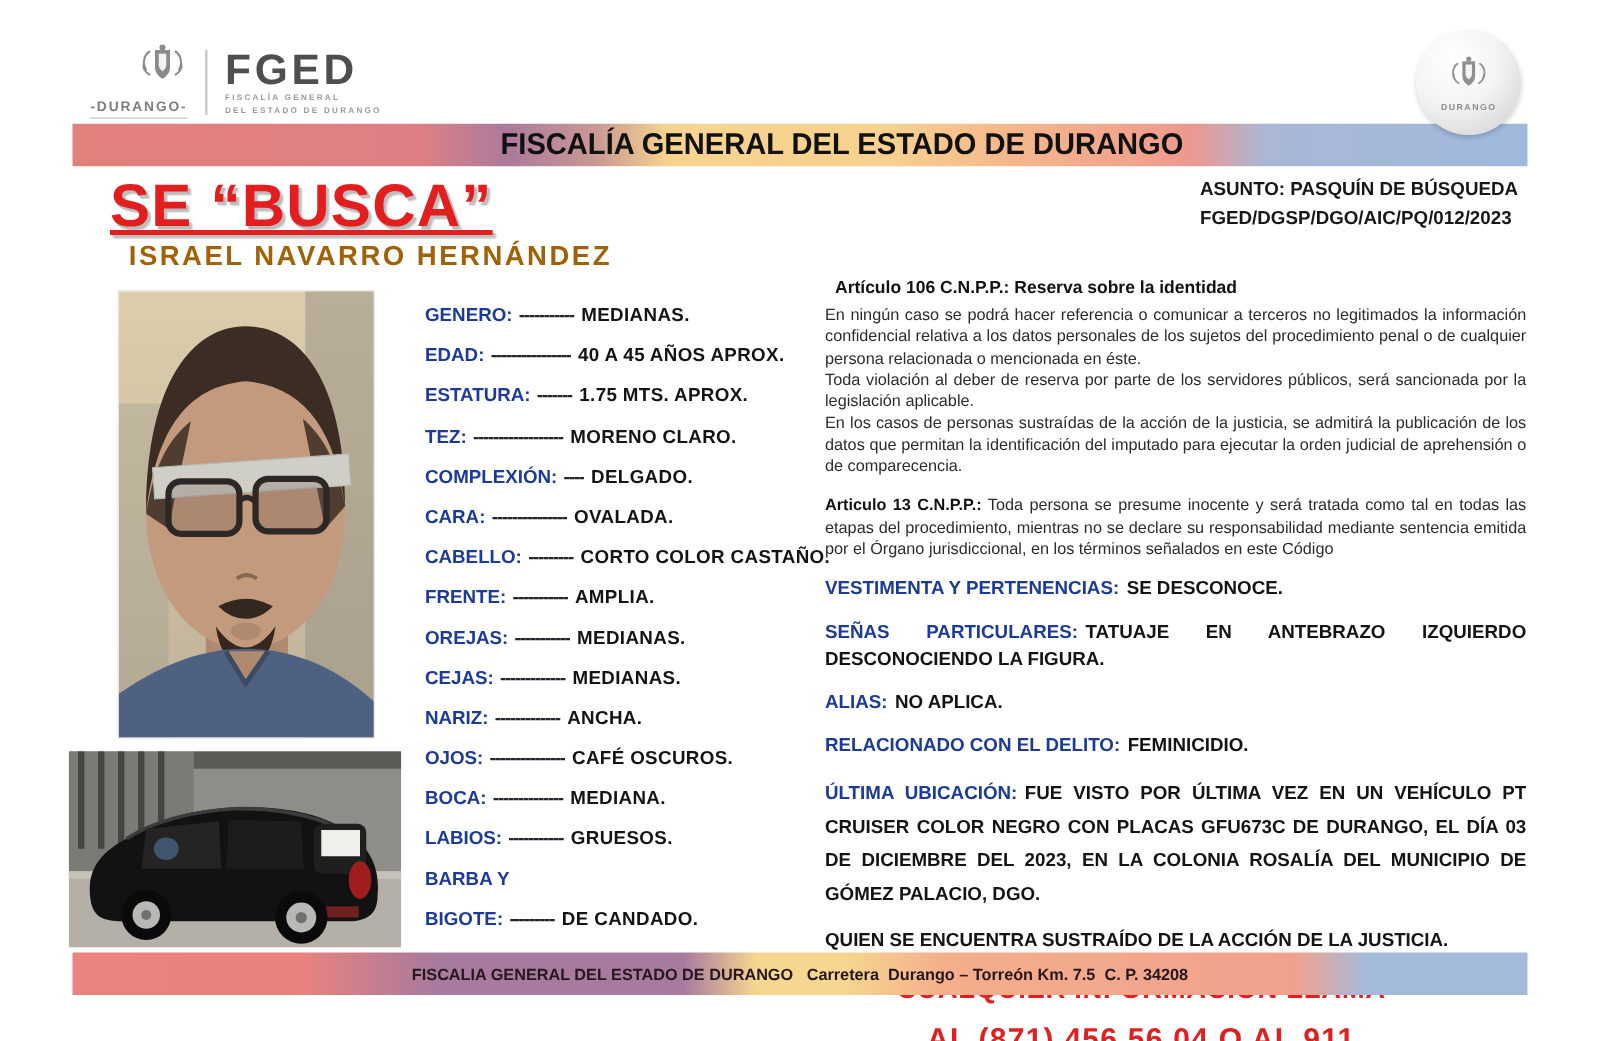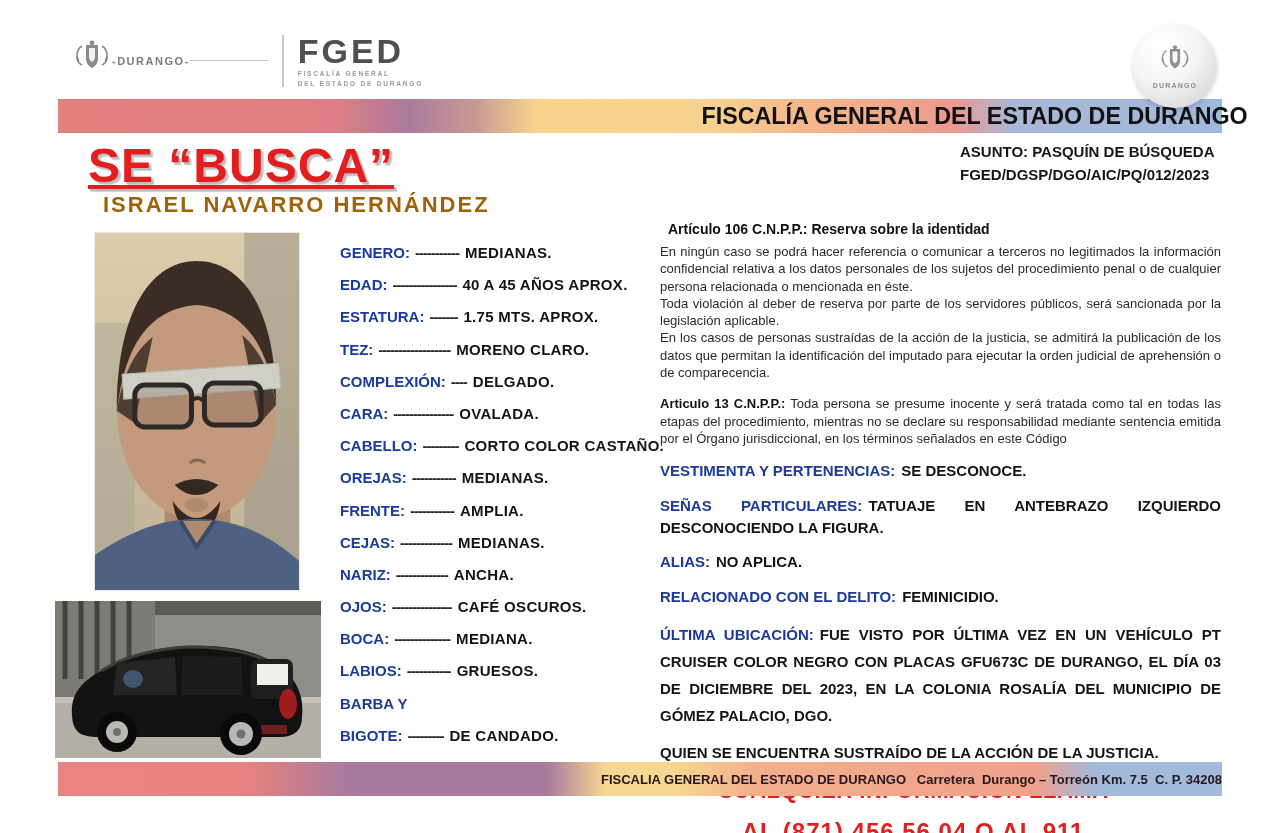--- a/index.html
+++ b/index.html
@@ -2,35 +2,35 @@
 <html><head>
 <meta charset="utf-8">
 <style>
   html,body{margin:0;padding:0;background:#ffffff;}
   body{width:1280px;height:833px;position:relative;overflow:hidden;
        font-family:"Liberation Sans","DejaVu Sans",sans-serif;-webkit-font-smoothing:antialiased;}
   .abs{position:absolute;}
 
   
   .brand{left:72px;top:34px;display:flex;align-items:center;gap:14px;}
-  .crest-wrap{display:flex;flex-direction:row;align-items:center;}
+  .crest-wrap{display:flex;flex-direction:column;align-items:flex-end;}
   .brand-durango{font-size:11px;font-weight:bold;color:#7d7d7d;letter-spacing:1.5px;margin-top:1px;}
   .brand-durango-sub{width:78px;border-top:1px solid #c3c3c3;margin-top:2px;height:2px;}
   .brand-divider{width:2px;height:52px;background:#c9c9c9;}
   .fged-block{display:flex;flex-direction:column;line-height:1;}
   .fged-main{font-size:34px;font-weight:800;color:#4f4f4f;letter-spacing:3px;}
   .fged-sub{font-size:6.5px;font-weight:bold;color:#9a9a9a;letter-spacing:1.8px;margin-top:3px;}
 
   .badge{left:1133px;top:24px;width:84px;height:84px;border-radius:50%;
          background:radial-gradient(circle at 35% 28%,#ffffff 0%,#f4f4f4 45%,#e2e2e2 70%,#cfcfcf 100%);
          box-shadow:0 2px 4px rgba(0,0,0,.18);z-index:5;display:flex;flex-direction:column;align-items:center;justify-content:center;}
   .badge-label{font-size:7px;font-weight:bold;color:#8d8d8d;letter-spacing:1.2px;margin-top:1px;}
 
   
-  .band{left:58px;width:1164px;height:34px;display:flex;align-items:center;justify-content:flex-end;}
+  .band{left:58px;width:1164px;height:34px;display:flex;align-items:center;justify-content:center;}
   .band-top{top:99px;background:linear-gradient(90deg,
       #e2807c 0%,#dd7f85 24%,#ab7a9c 30%,#c99a94 36%,#f6d48e 41%,#f7d18f 56%,
       #f5b88c 64%,#f0a68b 72%,#ec9890 77%,#aab7d6 82%,#9fb9dc 100%);}
   .band-top .band-text{font-size:24px;font-weight:bold;color:#111;letter-spacing:0px;transform:translateX(34px) scaleX(.97);}
   .band-bottom{top:762px;background:linear-gradient(90deg,
       #e8837f 0%,#e7827f 16%,#a87a9e 25%,#a87a9e 42%,#f6d78f 47%,#f6d78f 53%,
       #f4ae8b 60%,#f0a18d 84%,#a3badb 89%,#a3badb 100%);}
   .band-bottom .band-text{font-size:13px;font-weight:bold;color:#26161e;white-space:pre;}
 
   
@@ -195,22 +195,22 @@
 </div>
 
 <div class="abs features">
   <div class="feat-row"><span class="feat-label">GENERO:</span><span class="feat-dashes">-----------</span><span class="feat-value">MEDIANAS.</span></div>
   <div class="feat-row"><span class="feat-label">EDAD:</span><span class="feat-dashes">----------------</span><span class="feat-value">40 A 45 AÑOS APROX.</span></div>
   <div class="feat-row"><span class="feat-label">ESTATURA:</span><span class="feat-dashes">-------</span><span class="feat-value">1.75 MTS. APROX.</span></div>
   <div class="feat-row"><span class="feat-label">TEZ:</span><span class="feat-dashes">------------------</span><span class="feat-value">MORENO CLARO.</span></div>
   <div class="feat-row"><span class="feat-label">COMPLEXIÓN:</span><span class="feat-dashes">----</span><span class="feat-value">DELGADO.</span></div>
   <div class="feat-row"><span class="feat-label">CARA:</span><span class="feat-dashes">---------------</span><span class="feat-value">OVALADA.</span></div>
   <div class="feat-row"><span class="feat-label">CABELLO:</span><span class="feat-dashes">---------</span><span class="feat-value">CORTO COLOR CASTAÑO.</span></div>
+  <div class="feat-row"><span class="feat-label">FRENTE:</span><span class="feat-dashes">-----------</span><span class="feat-value">AMPLIA.</span></div>
   <div class="feat-row"><span class="feat-label">OREJAS:</span><span class="feat-dashes">-----------</span><span class="feat-value">MEDIANAS.</span></div>
-  <div class="feat-row"><span class="feat-label">FRENTE:</span><span class="feat-dashes">-----------</span><span class="feat-value">AMPLIA.</span></div>
   <div class="feat-row"><span class="feat-label">CEJAS:</span><span class="feat-dashes">-------------</span><span class="feat-value">MEDIANAS.</span></div>
   <div class="feat-row"><span class="feat-label">NARIZ:</span><span class="feat-dashes">-------------</span><span class="feat-value">ANCHA.</span></div>
   <div class="feat-row"><span class="feat-label">OJOS:</span><span class="feat-dashes">---------------</span><span class="feat-value">CAFÉ OSCUROS.</span></div>
   <div class="feat-row"><span class="feat-label">BOCA:</span><span class="feat-dashes">--------------</span><span class="feat-value">MEDIANA.</span></div>
   <div class="feat-row"><span class="feat-label">LABIOS:</span><span class="feat-dashes">-----------</span><span class="feat-value">GRUESOS.</span></div>
   <div class="feat-row"><span class="feat-label">BARBA Y</span><span class="feat-dashes"></span><span class="feat-value"></span></div>
   <div class="feat-row"><span class="feat-label">BIGOTE:</span><span class="feat-dashes">---------</span><span class="feat-value">DE CANDADO.</span></div>
 </div>
 
 <div class="abs rightcol">

